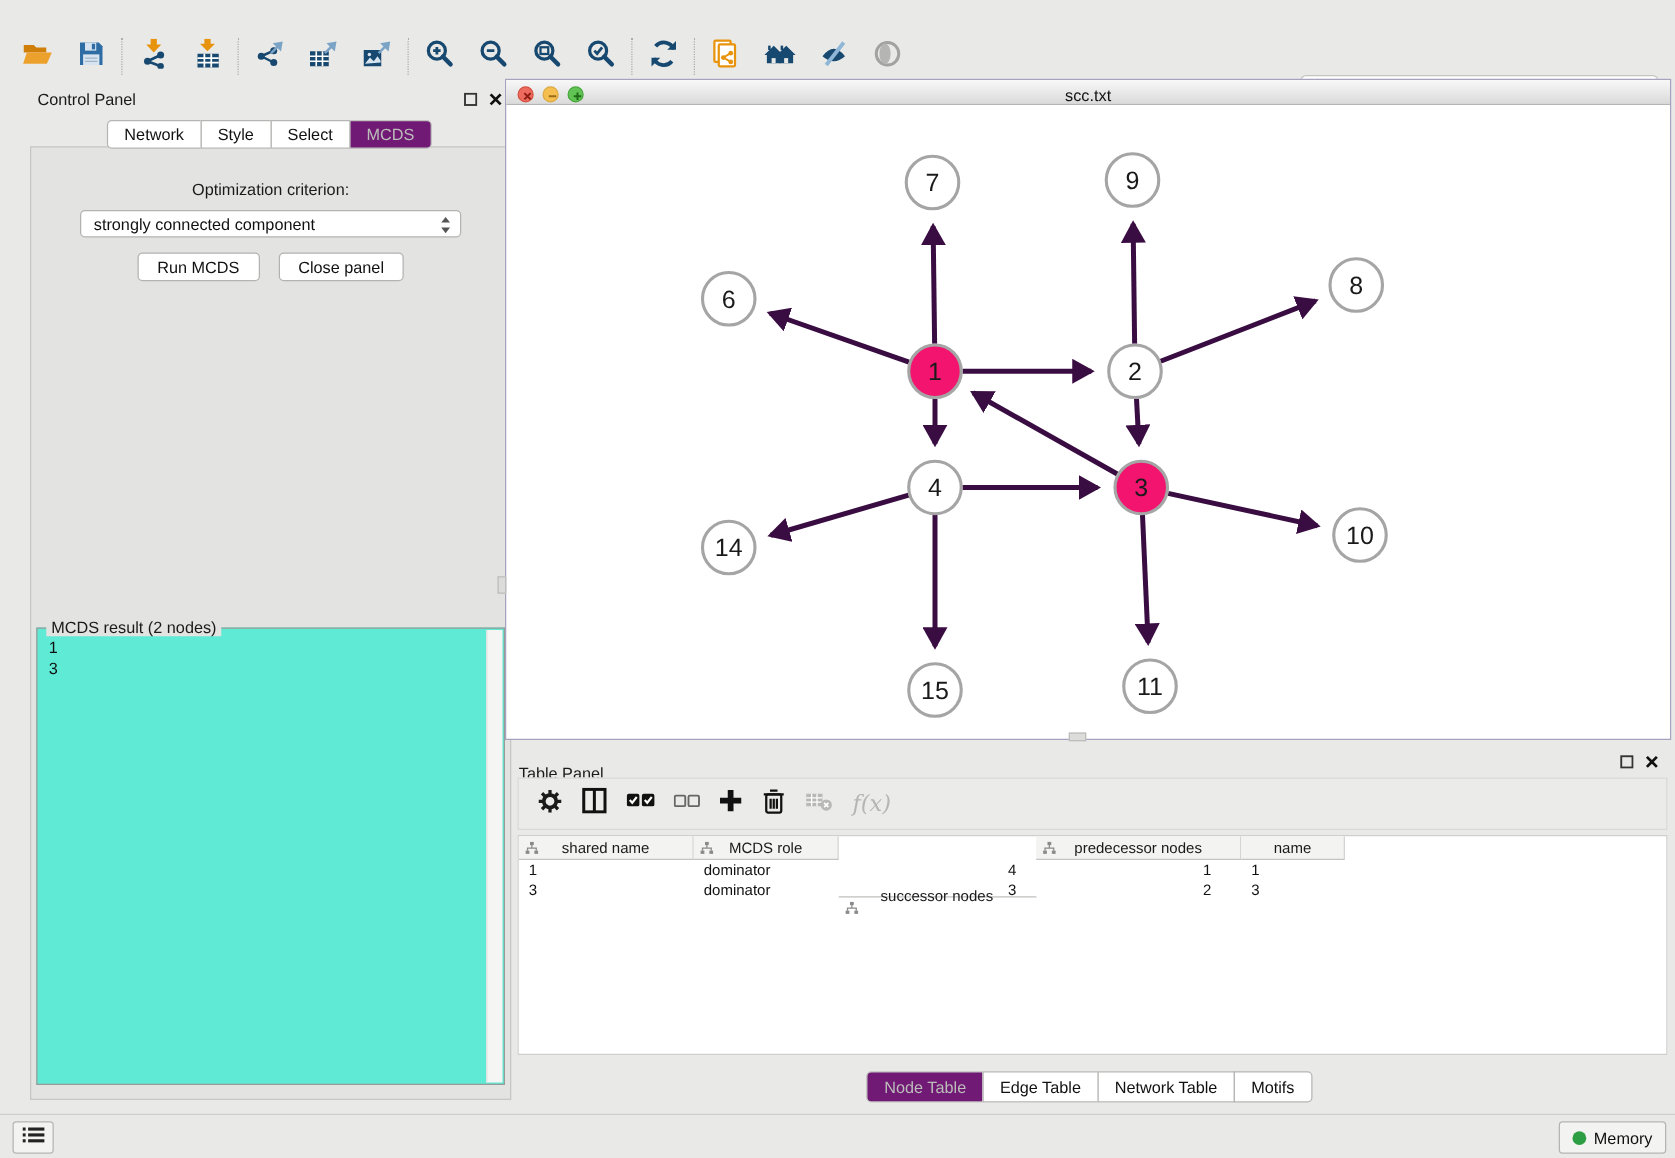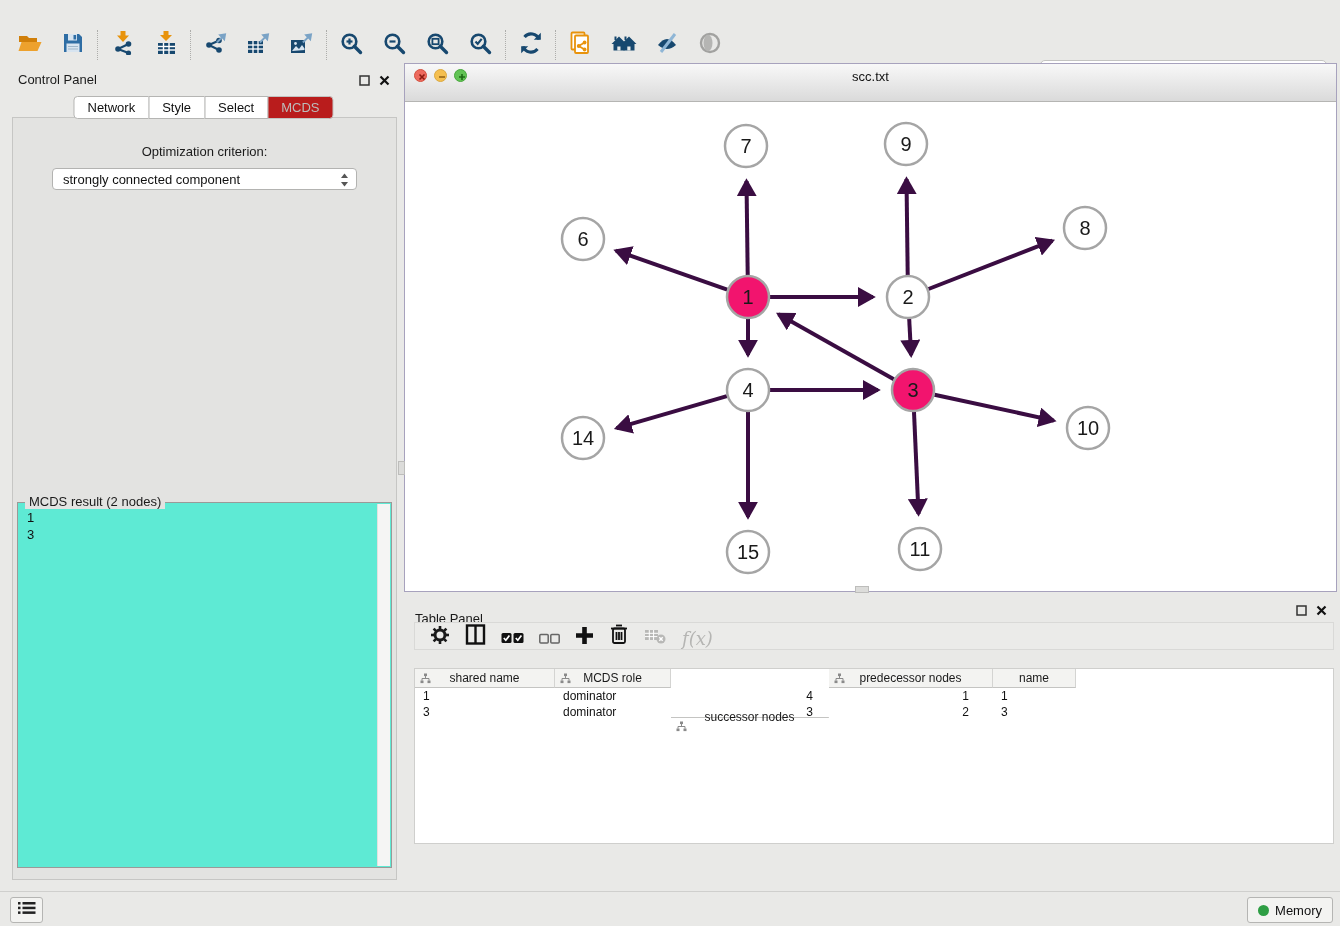--- a/index.html
+++ b/index.html
@@ -15,57 +15,57 @@
   .title-text { position:absolute; top:7px; left:0; right:0; text-align:center; font-size:13px; color:#9c9c9c; }
 
   
   .toolbar { position:absolute; top:27px; left:0; right:0; height:36px; background:#e9e9e7; display:flex; align-items:center; padding-left:8px; }
   .tbtn { width:43px; height:32px; display:flex; align-items:center; justify-content:center; cursor:default; }
   .sep { width:1px; height:30px; border-left:1px dotted #adadab; margin:0 3px; }
   .searchbox { position:absolute; right:13px; top:33px; width:287px; height:23px; background:#fff; border:1px solid #c4c4c2; border-radius:5px; display:flex; align-items:center; padding-left:7px; }
   .searchbox input { border:none; outline:none; flex:1; height:19px; font-size:13px; background:transparent; margin-left:4px; }
 
   
-  .control-panel { position:absolute; left:4px; top:63px; width:400px; height:818px; }
+  .control-panel { position:absolute; left:16px; top:63px; width:400px; height:818px; }
   .cp-title { position:absolute; top:9px; left:14px; font-size:13px; color:#1a1a1a; }
   .panel-btns { position:absolute; top:9px; right:14px; display:flex; gap:9px; align-items:center; }
   .cp-body { position:absolute; top:54px; left:8px; right:7px; bottom:1px; background:#e3e3e1; border:1px solid #c6c6c4; }
   .cp-tabs { position:absolute; top:33px; left:50%; transform:translateX(-50%); display:flex; z-index:2; }
   .tab { background:#fff; border:1px solid #b5b5b3; padding:3px 13px; font-size:13px; color:#111; margin-left:-1px; white-space:nowrap; }
   .tab:first-child { border-radius:4px 0 0 4px;text-align:right; }
   .tab:last-child { border-radius:0 4px 4px 0; }
-  .tab.active { background:#b91c1c; color:#bcbcba; border-color:#c2c2c0; }
+  .tab.active { background:#701a75; color:#bcbcba; border-color:#c2c2c0; }
   .opt-label { margin-top:26px; text-align:center; font-size:13px; color:#1a1a1a; }
   .select { margin:9px auto 0; width:305px; height:22px; background:#fff; border:1px solid #b3b3b1; border-radius:4px; position:relative; display:flex; align-items:center; padding-left:10px; font-size:13px; color:#111; }
   .select .stepper { position:absolute; right:7px; top:4px; }
   .btn-row { margin-top:12px; display:flex; justify-content:center; gap:15px; }
   .btn { background:#fff; border:1px solid #b3b3b1; border-radius:4px; padding:3px 15px; font-size:13px; color:#111; }
   .result-box { position:absolute; left:4px; right:4px; top:384px; bottom:11px; background:#5eead4; border:1px solid #9a9a98; }
   .result-legend { position:absolute; top:-9px; left:7px; background:#e3e3e1; padding:0 4px; font-size:13px; color:#1a1a1a; }
   .result-lines { padding:6px 0 0 9px; font-size:13px; line-height:17px; color:#111; }
   .result-scroll { position:absolute; top:1px; bottom:1px; right:1px; width:13px; background:#f5f5f4; border-left:1px solid #e2e2e0; }
 
   
   .net-window { position:absolute; left:404px; top:63px; width:933px; height:529px; background:#fff; border:1px solid #a7a2bd; }
-  .net-titlebar { position:absolute; top:0; left:0; right:0; height:38px; background:linear-gradient(#f8f8f8,#dadada); border-bottom:1px solid #b5b5b3; }
+  .net-titlebar { position:absolute; top:0; left:0; right:0; height:20px; background:linear-gradient(#f8f8f8,#dadada); border-bottom:1px solid #b5b5b3; }
   .net-lights { position:absolute; left:9px; top:5px; display:flex; gap:7px; }
   .nl { width:13px; height:13px; border-radius:50%; position:relative; }
   .nl svg { position:absolute; left:2.5px; top:2.5px; }
   .nl.red { background:#ed6a5e; border:1px solid #d4503f; }
   .nl.yellow { background:#f5bf4f; border:1px solid #dba940; }
   .nl.green { background:#61c354; border:1px solid #47a73c; }
   .net-title { position:absolute; top:5px; left:0; right:0; text-align:center; font-size:13px; color:#111; }
   .net-canvas { position:absolute; top:24px; left:0; width:931px; height:503px; }
   .grip-v { position:absolute; left:398px; top:461px; width:7px; height:14px; background:#dcdcda; border:1px solid #bdbdbb; }
   .grip-h { position:absolute; left:855px; top:586px; width:14px; height:7px; background:#dcdcda; border:1px solid #bdbdbb; }
 
   
   .table-panel { position:absolute; left:404px; top:596px; width:936px; height:295px; }
   .tp-title { position:absolute; top:5px; left:11px; font-size:13px; color:#1a1a1a;margin-top:10px; }
-  .tp-toolbar { position:absolute; left:10px; right:6px; top:26px; height:28px; background:#ebebe9; border:1px solid #d9d9d7; display:flex; align-items:flex-end; gap:15px; padding-left:15px; }
+  .tp-toolbar { position:absolute; left:10px; right:6px; top:26px; height:42px; background:#ebebe9; border:1px solid #d9d9d7; display:flex; align-items:center; gap:15px; padding-left:15px; }
   .tp-icon { display:flex; align-items:center; justify-content:center; }
   .fx { font-family:"DejaVu Serif", serif; font-style:italic; font-size:18px; color:#b5b5b3; }
   .tp-table { position:absolute; left:10px; right:6px; top:72px; bottom:47px; background:#fff; border:1px solid #cfcfcd; overflow:hidden; }
   .th-row { display:flex; height:19px; }
   .th { position:relative; background:#f3f3f1; border-right:1px solid #d4d4d2; border-bottom:1px solid #c4c4c2; font-size:12px; color:#1a1a1a; display:flex; align-items:center; justify-content:center; }
   .th .hier { position:absolute; left:5px; top:4px; }
   .tr { display:flex; height:16px; }
   .td { font-size:12px; color:#111; line-height:16px; white-space:nowrap; overflow:hidden; }
   .tp-tabs { position:absolute; bottom:9px; left:0; right:0; display:flex; justify-content:center; }
   .tp-tabs .tab { padding:4px 13px; }
@@ -258,20 +258,24 @@
         <div class="tab active">MCDS</div>
       </div>
     <div class="cp-body">
       <div class="opt-label">Optimization criterion:</div>
       <div class="select">
         <span>strongly connected component</span>
         <span class="stepper"><svg width="9" height="14" viewBox="0 0 9 14">
               <path d="M4.5 0.5 L8 5 H1 z" fill="#555"></path>
               <path d="M4.5 13.5 L1 9 H8 z" fill="#555"></path>
             </svg></span>
+      </div>
+      <div class="btn-row">
+        <div class="btn">Run MCDS</div>
+        <div class="btn">Close panel</div>
       </div>
       <div class="result-box">
         <div class="result-legend">MCDS result (2 nodes)</div>
         <div class="result-lines">
             <div>1</div>
             <div>3</div>
           </div>
         <div class="result-scroll"></div>
       </div>
     </div>
@@ -502,20 +506,26 @@
           </div>
           <div class="tr">
             <div class="td" style="width: 140px; text-align: left; padding-left: 8px; padding-right: 0px;">3</div>
             <div class="td" style="width: 116px; text-align: left; padding-left: 8px; padding-right: 0px;">dominator</div>
             <div class="td" style="width: 158px; text-align: right; padding-left: 0px; padding-right: 16px;">3</div>
             <div class="td" style="width: 164px; text-align: right; padding-left: 0px; padding-right: 24px;">2</div>
             <div class="td" style="width: 83px; text-align: left; padding-left: 8px; padding-right: 0px;">3</div>
           </div>
         </div>
     </div>
+    <div class="tp-tabs">
+        <div class="tab active">Node Table</div>
+        <div class="tab">Edge Table</div>
+        <div class="tab">Network Table</div>
+        <div class="tab">Motifs</div>
+      </div>
   </div>
 
   <div class="statusbar">
     <div class="menu-btn">
       <span><svg width="18" height="14" viewBox="0 0 18 14">
             <g fill="#222">
               <rect x="0" y="1" width="2.5" height="2.5"></rect>
               <rect x="0" y="5.7" width="2.5" height="2.5"></rect>
               <rect x="0" y="10.4" width="2.5" height="2.5"></rect>
               <rect x="4.5" y="1" width="13" height="2.5"></rect>

